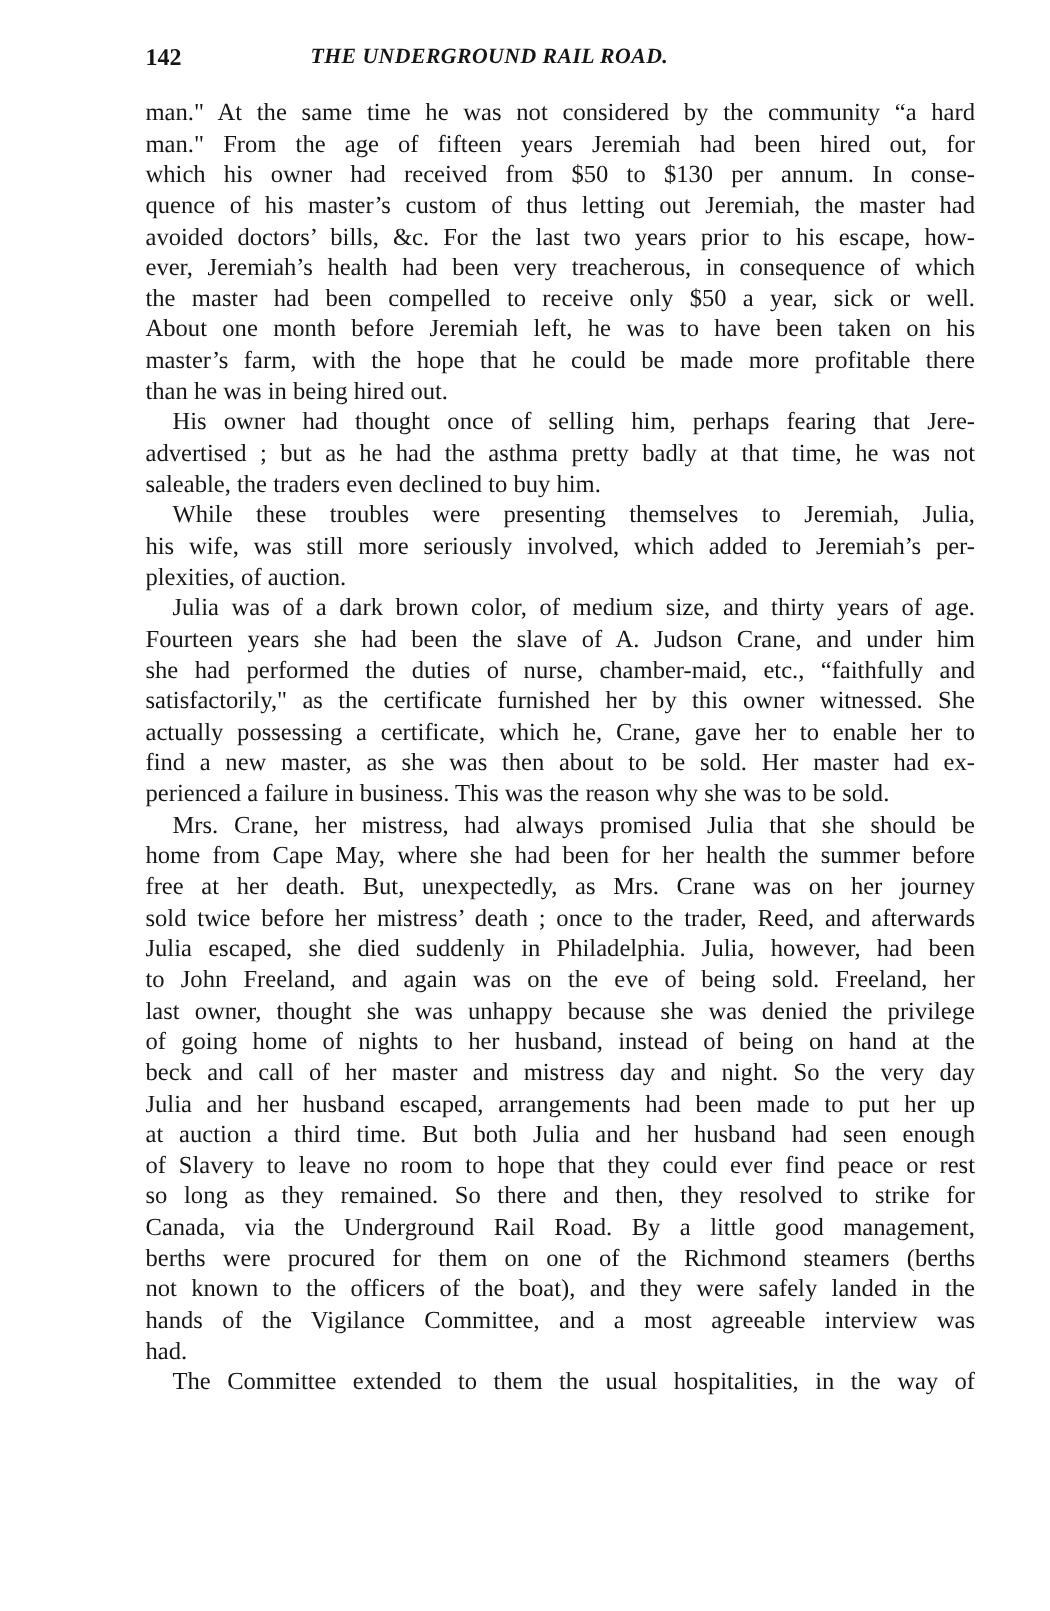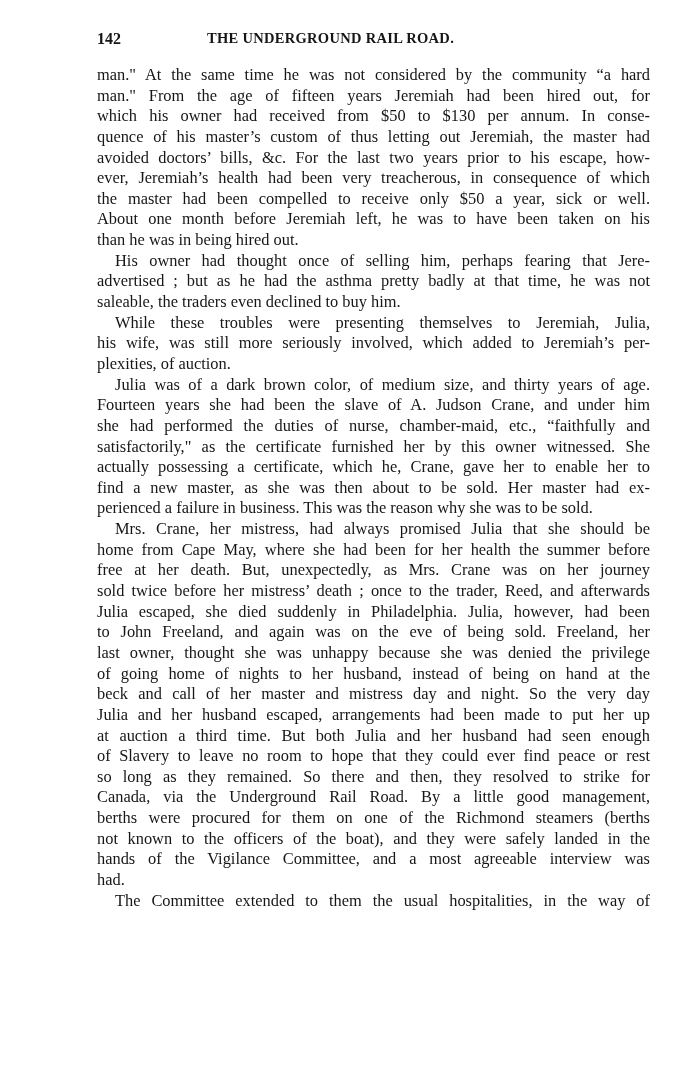--- a/index.html
+++ b/index.html
@@ -7,21 +7,21 @@
   .page {
     position: absolute; left: 97px; top: 30px; width: 553px;
     font-family: "Liberation Serif", "DejaVu Serif", serif;
     color: #161616;
   }
   .running-head {
     display: flex; align-items: flex-start; height: 22px; margin-bottom: 13px;
     font-size: 16px;
   }
   .page-num { font-weight: bold; width: 110px; }
-  .head-title { font-weight: bold; font-size: 14.5px; letter-spacing: 0.3px; }
+  .head-title { font-style: italic; font-weight: bold; font-size: 14.5px; letter-spacing: 0.3px; }
   .body-text { font-size: 16.4px; line-height: 20.65px; }
   .line { display: block; text-align: justify; text-align-last: justify; white-space: nowrap; height: 20.65px; }
   .line.last { text-align-last: left; }
   .line.indent { padding-left: 18px; }
 </style>
 </head>
 <body>
 
 <div class="page">
   <div class="running-head">
@@ -31,20 +31,21 @@
   <div class="body-text" id="body-text">
       <div>
         <span class="line">man."  At the same time he was not considered by the community “a hard</span>
         <span class="line">man."  From the age of fifteen years Jeremiah had been hired out, for</span>
         <span class="line">which his owner had received from $50 to $130 per annum.  In conse-</span>
         <span class="line">quence of his master’s custom of thus letting out Jeremiah, the master had</span>
         <span class="line">avoided doctors’ bills, &amp;c.  For the last two years prior to his escape, how-</span>
         <span class="line">ever, Jeremiah’s health had been very treacherous, in consequence of which</span>
         <span class="line">the master had been compelled to receive only $50 a year, sick or well.</span>
         <span class="line">About one month before Jeremiah left, he was to have been taken on his</span>
+        <span class="line">master’s farm, with the hope that he could be made more profitable there</span>
         <span class="line last">than he was in being hired out.</span>
       </div>
       <div>
         <span class="line indent">His owner had thought once of selling him, perhaps fearing that Jere-</span>
         <span class="line">advertised ; but as he had the asthma pretty badly at that time, he was not</span>
         <span class="line last">saleable, the traders even declined to buy him.</span>
       </div>
       <div>
         <span class="line indent">While these troubles were presenting themselves to Jeremiah, Julia,</span>
         <span class="line">his wife, was still more seriously involved, which added to Jeremiah’s per-</span>

